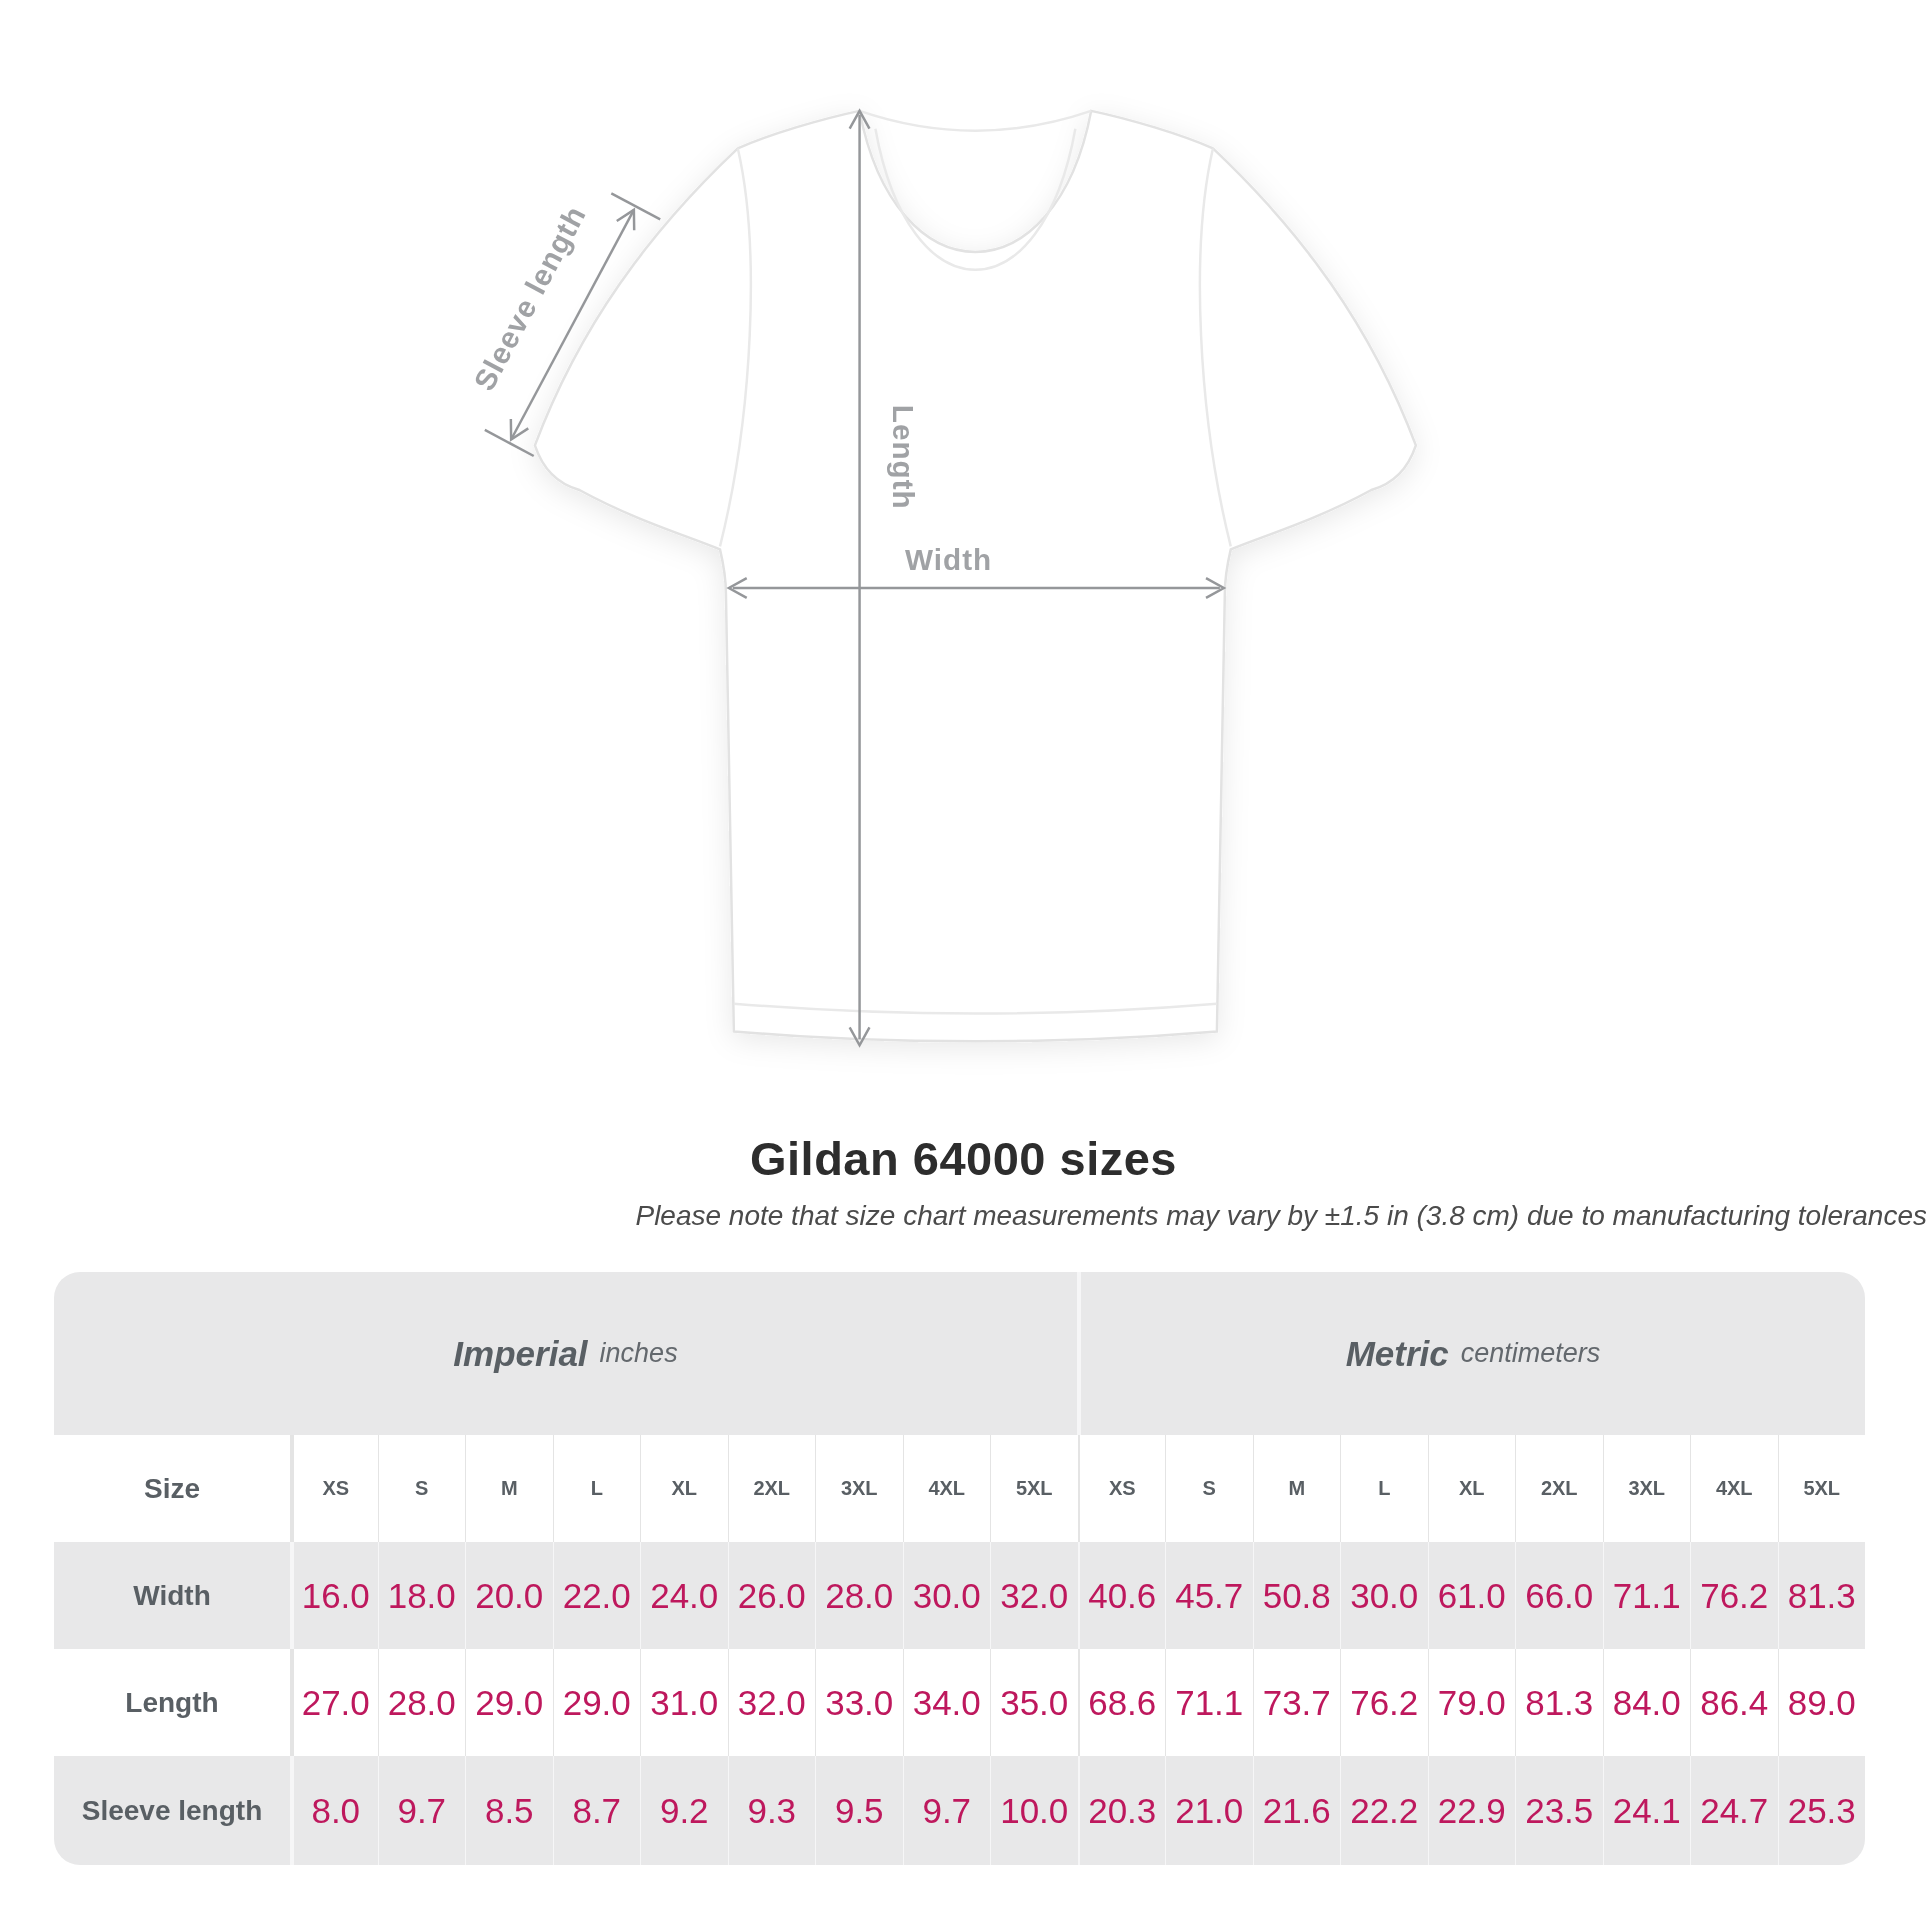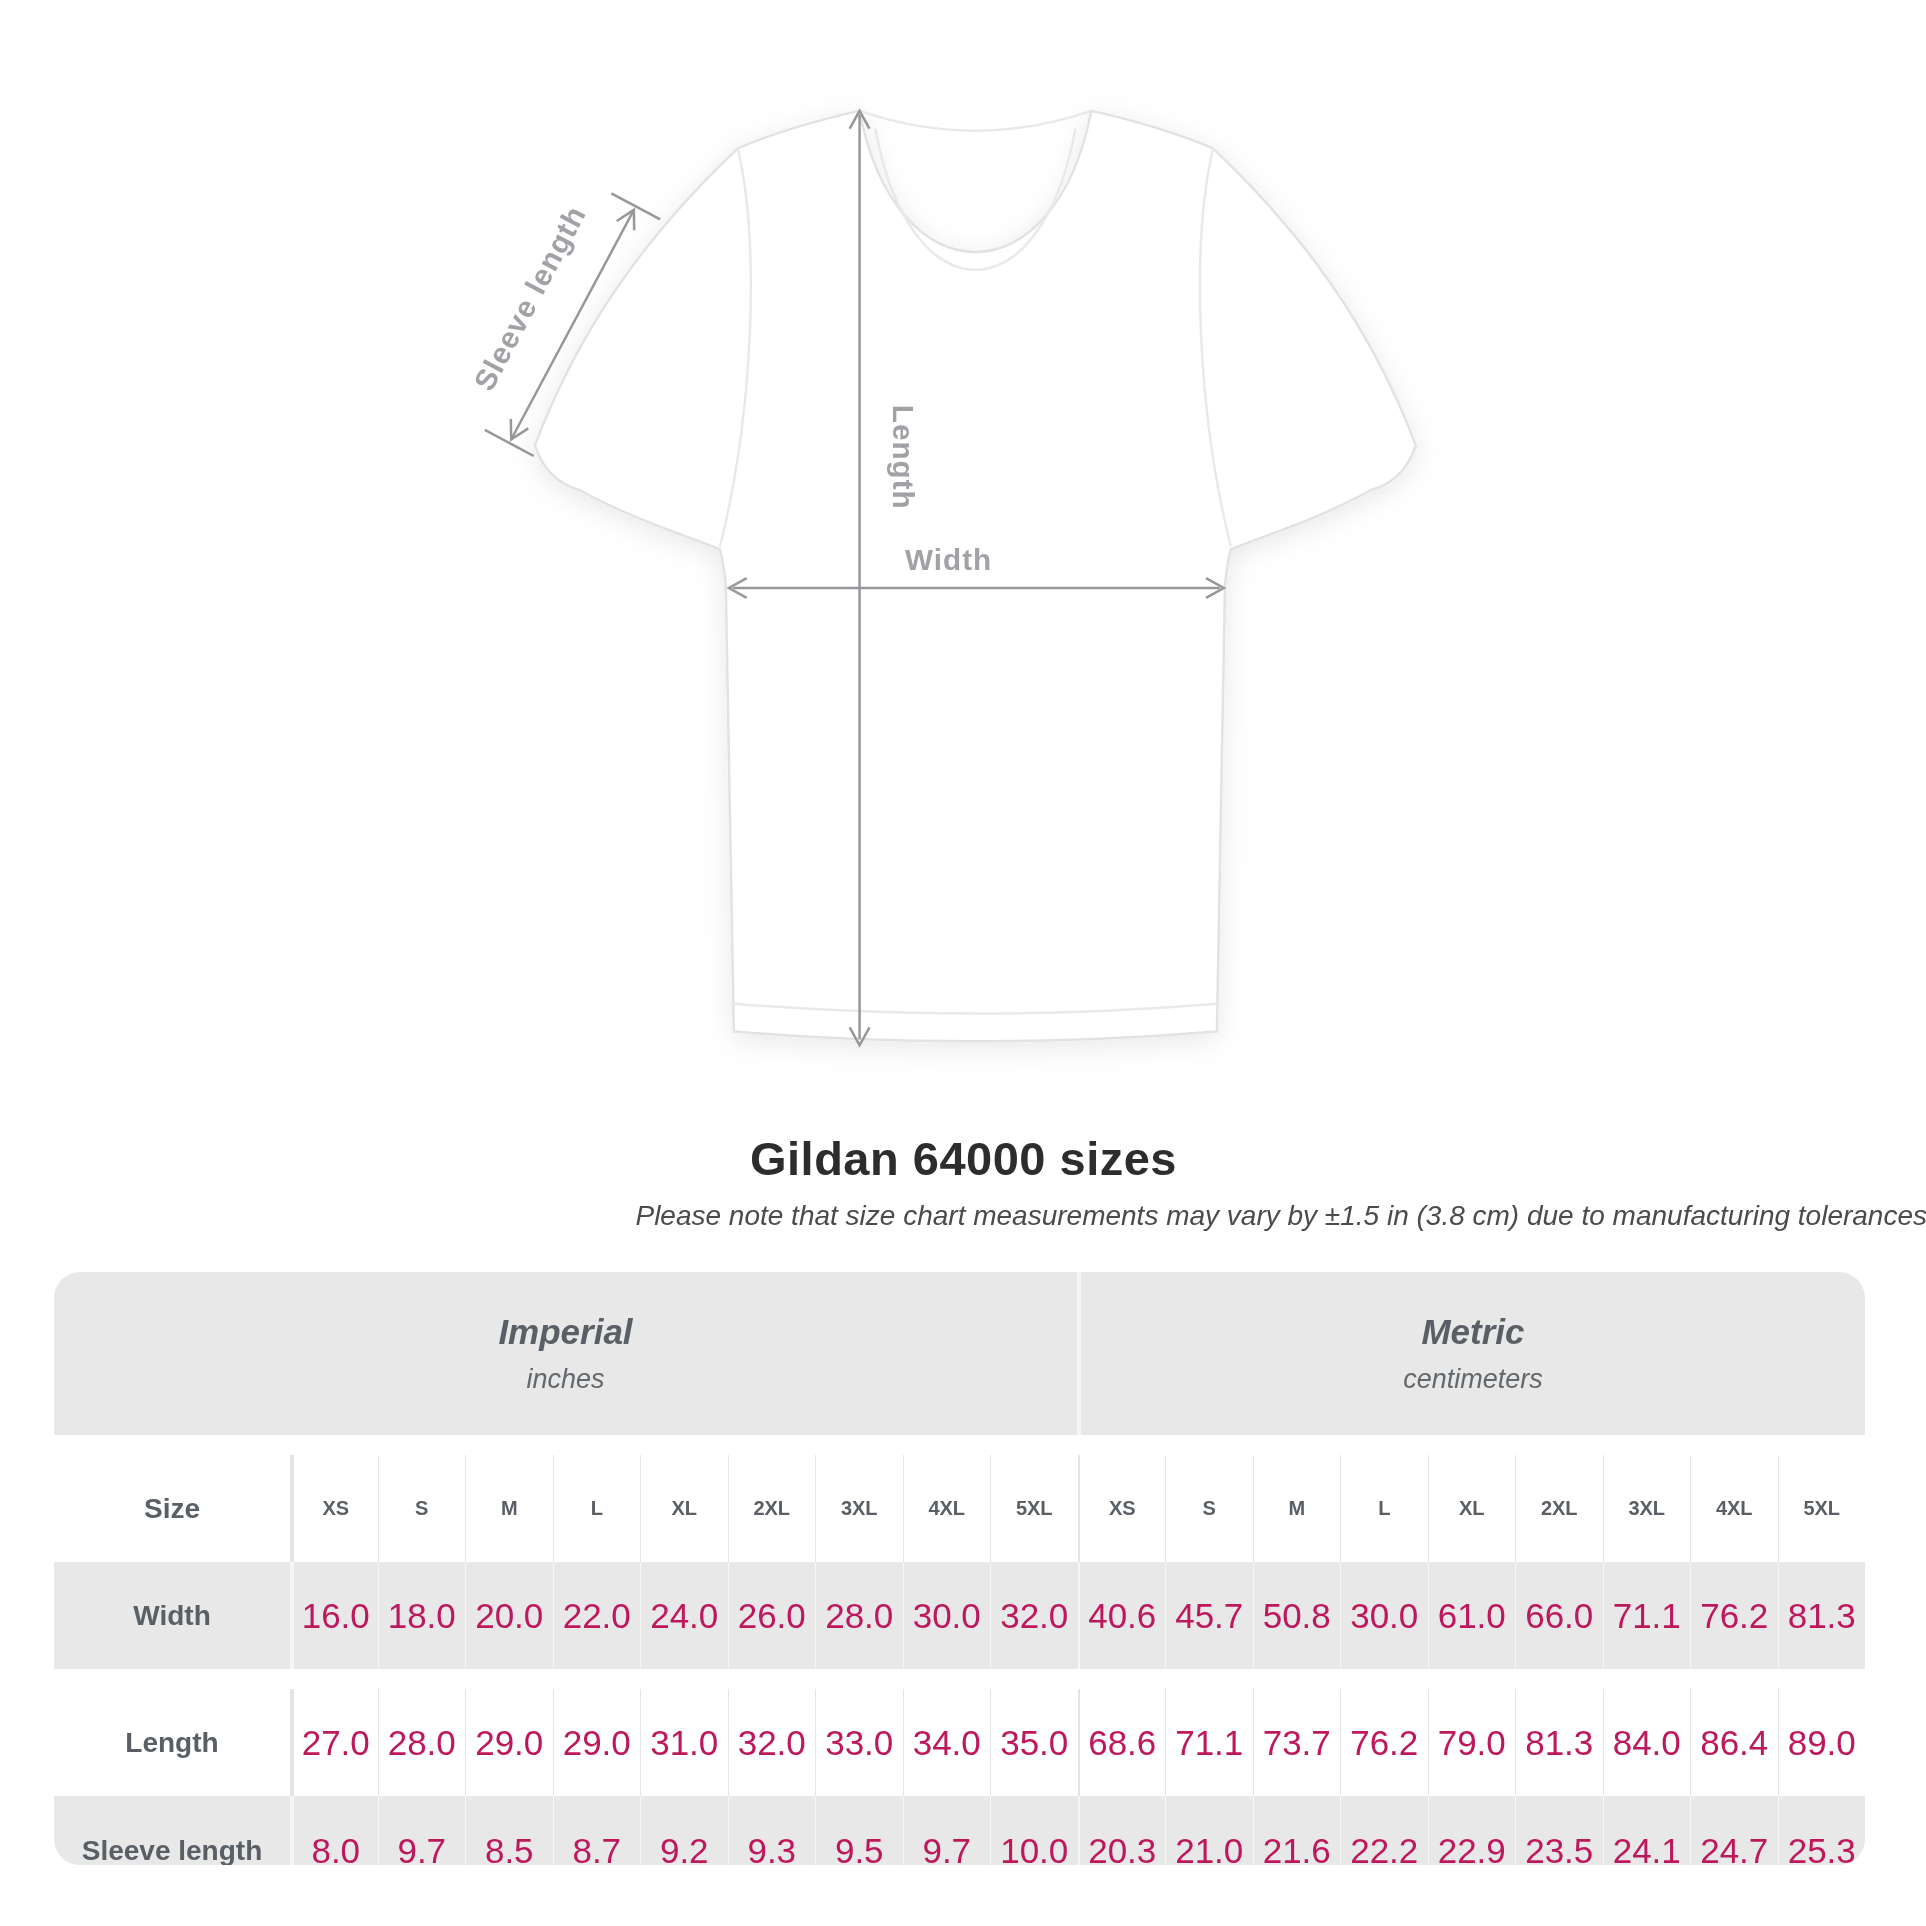--- a/index.html
+++ b/index.html
@@ -10,29 +10,29 @@
   .heading-title{position:absolute;left:0;top:1131px;width:1927px;text-align:center;
         font-size:47px;font-weight:700;color:#2d2d2d;letter-spacing:0.5px;margin:0;}
   .heading-subtitle{position:absolute;left:0;top:1200px;width:1927px;text-align:right;
         font-style:italic;font-size:28px;color:#4b4b4b;margin:0;}
 
   .size-table{position:absolute;left:54px;top:1272px;width:1811px;height:593px;
         border-radius:26px;overflow:hidden;background:#ffffff;}
   .trow{display:grid;grid-template-columns:236px repeat(18,1fr);}
   .trow.group-row{display:grid;grid-template-columns:1023px 788px;height:163px;}
   .trow.gray{background:#e8e8e9;--sep:#f6f6f7;}
-  .trow.white{background:#ffffff;margin-top:20px;--sep:#e4e4e4;}
+  .trow.white{background:#ffffff;--sep:#e4e4e4;}
   .trow.h-size{height:107px;}
   .trow.h-data{height:107px;}
   .trow.h-last{height:109px;}
   .tcell{display:flex;align-items:center;justify-content:center;}
   .trow > .tcell + .tcell{border-left:1px solid var(--sep);}
   .trow > .tcell:nth-child(2){border-left-width:4px;}
   .trow > .tcell:nth-child(11){border-left-width:2px;}
-  .group-cell{display:flex;flex-direction:column;align-items:center;justify-content:center;gap:12px;text-align:right;}
+  .group-cell{display:flex;flex-direction:row;align-items:center;justify-content:center;gap:12px;text-align:right;}
   .group-label{font-size:35px;font-weight:700;font-style:italic;color:#595f64;}
   .group-unit{font-size:27px;font-style:italic;color:#63686d;}
   .head-label{font-size:20px;font-weight:700;color:#595f64;text-align:right;}
   .row-label{font-size:28px;font-weight:700;color:#595f64;}
   .val{font-size:35px;color:#be185d;}
 
   .ann-line{stroke:#95979a;stroke-width:2.5;fill:none;}
   .ann-text{font-family:"Liberation Sans", sans-serif;font-size:30px;font-weight:700;
         fill:#a0a2a5;letter-spacing:1px;}
   .tee-outline{fill:#ffffff;stroke:#e2e2e2;stroke-width:2.5;}

